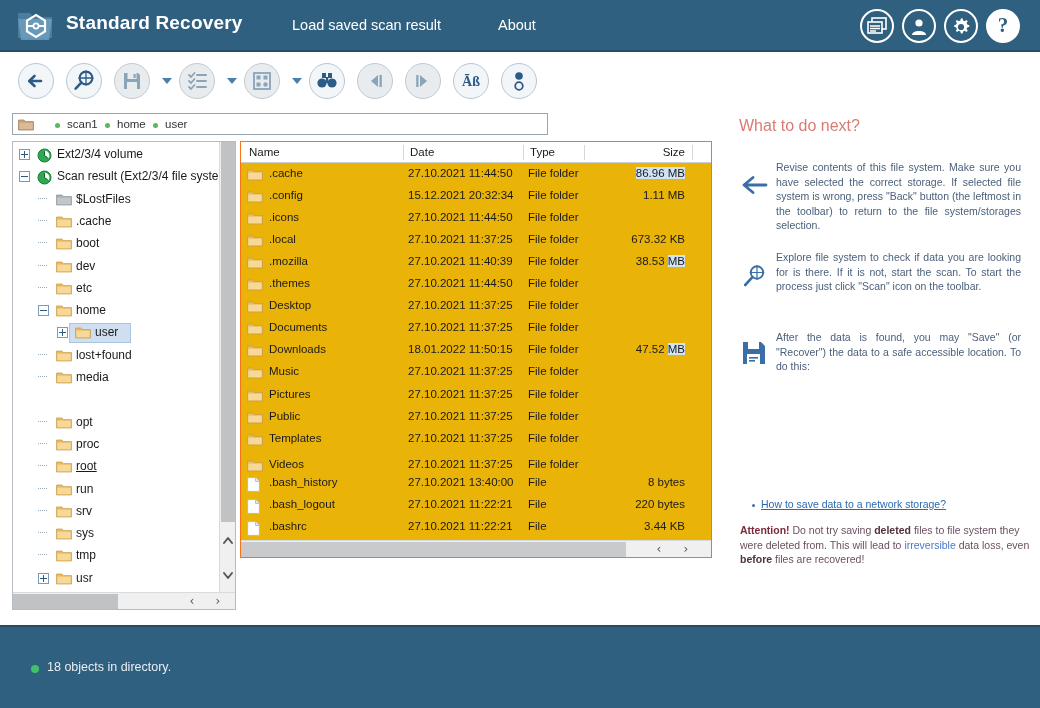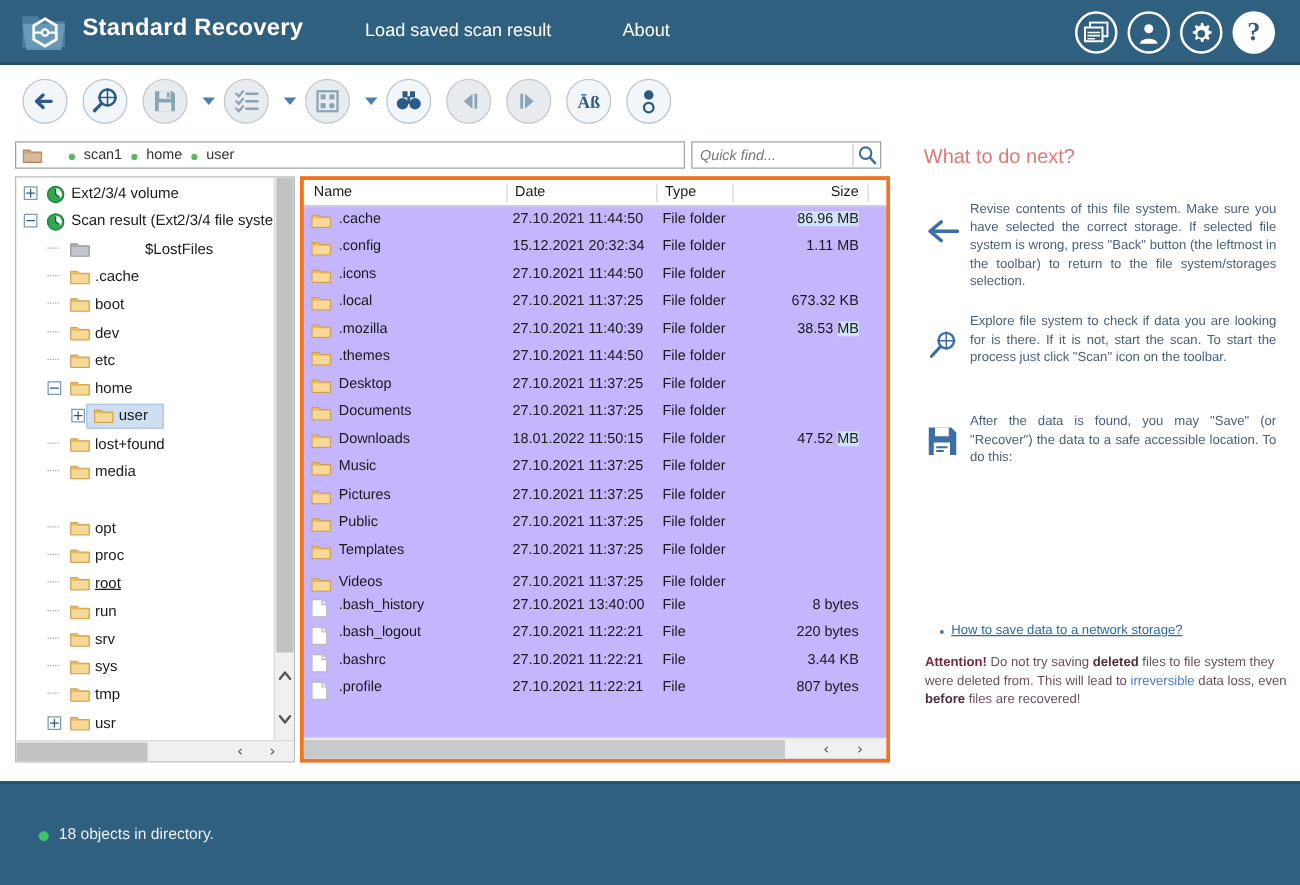--- a/index.html
+++ b/index.html
@@ -204,23 +204,23 @@
   .hsb-arrow {
     position: absolute; top: 0; width: 26px; height: 16px;
     cursor: pointer; text-align: center;
     font-size: 12px; color: #585858; line-height: 16px;
     font-family: "DejaVu Sans", sans-serif;
   }
 
   
   #list-panel {
     position: absolute; left: 240px; top: 141px;
-    width: 472px; height: 469px;
-    background: #c4b5fd;
-    border: 3px solid #f97316;
+    width: 472px; height: 417px;
+    background: #eab308;
+    border: 1px solid #f97316;
     overflow: hidden;
   }
   #list-head {
     position: absolute; left: 0; top: 0;
     width: 470px; height: 21px;
     background: #ffffff;
     border-bottom: 1px solid #c9ced3;
   }
   .col-head {
     position: absolute; top: 4px;
@@ -462,30 +462,20 @@
       </svg>
     </div>
     <div class="crumb-dot" style="left:42px"></div>
     <div class="crumb" style="left:54px">scan1</div>
     <div class="crumb-dot" style="left:92px"></div>
     <div class="crumb" style="left:104px">home</div>
     <div class="crumb-dot" style="left:140px"></div>
     <div class="crumb" style="left:152px">user</div>
   </div>
 
-  <div id="quickfind">
-    <input id="quickfind-input" type="text" placeholder="Quick find..." style="">
-    <div id="quickfind-sep"></div>
-    <div id="quickfind-btn">
-      <svg width="21" height="20" viewBox="0 0 21 20">
-        <circle cx="9.5" cy="8.5" r="4.6" fill="none" stroke="#3a6ea5" stroke-width="1.7"></circle>
-        <path d="M13 12 L17 16.5" stroke="#3a6ea5" stroke-width="2.1" stroke-linecap="round"></path>
-      </svg>
-    </div>
-  </div>
 
   <div id="tree-panel">
     <div id="tree-scroll-area">
         <div class="tree-row" style="top: 2px;">
           <div class="tree-exp" style="left: 6px;">
             <i></i>
             <i class="v"></i>
           </div>
           <div class="tree-ic" style="left: 24px;"><svg width="15" height="15" viewBox="0 0 15 15">
               <circle cx="7.5" cy="7.5" r="6.5" fill="#2fa84f" stroke="#1b7a36" stroke-width="1"></circle>
@@ -504,21 +494,21 @@
               <path d="M7.5 7.5 L7.5 3.2 M7.5 7.5 L10.6 9.6" stroke="#0d5c25" stroke-width="1"></path>
             </svg></div>
           <div class="tree-lbl" style="left: 44px;">Scan result (Ext2/3/4 file system; 8.</div>
         </div>
         <div class="tree-row" style="top: 46.6px;">
           <div class="tree-dots" style="left: 25px;"></div>
           <div class="tree-ic" style="left: 43px;"><svg width="16" height="13" viewBox="0 0 16 13">
               <path d="M0.5 2 H6 L7.2 3.6 H15.5 V12 H0.5 Z" fill="#a9aeb2" stroke="#8e9398" stroke-width=".7"></path>
               <path d="M1.3 4.6 H14.7 V11.3 H1.3 Z" fill="#c3c7cb"></path>
             </svg></div>
-          <div class="tree-lbl" style="left: 63px; margin-left: 40px;">$LostFiles</div>
+          <div class="tree-lbl" style="left: 63px;">$LostFiles</div>
         </div>
         <div class="tree-row" style="top: 68.9px;">
           <div class="tree-dots" style="left: 25px;"></div>
           <div class="tree-ic" style="left: 43px;"><svg width="16" height="13" viewBox="0 0 16 13">
               <path d="M0.5 2 H6 L7.2 3.6 H15.5 V12 H0.5 Z" fill="#e8b963" stroke="#c89a43" stroke-width=".7"></path>
               <path d="M1.3 4.6 H14.7 V11.3 H1.3 Z" fill="#f6d999"></path>
             </svg></div>
           <div class="tree-lbl" style="left: 63px;">.cache</div>
         </div>
         <div class="tree-row" style="top: 91.2px;">

